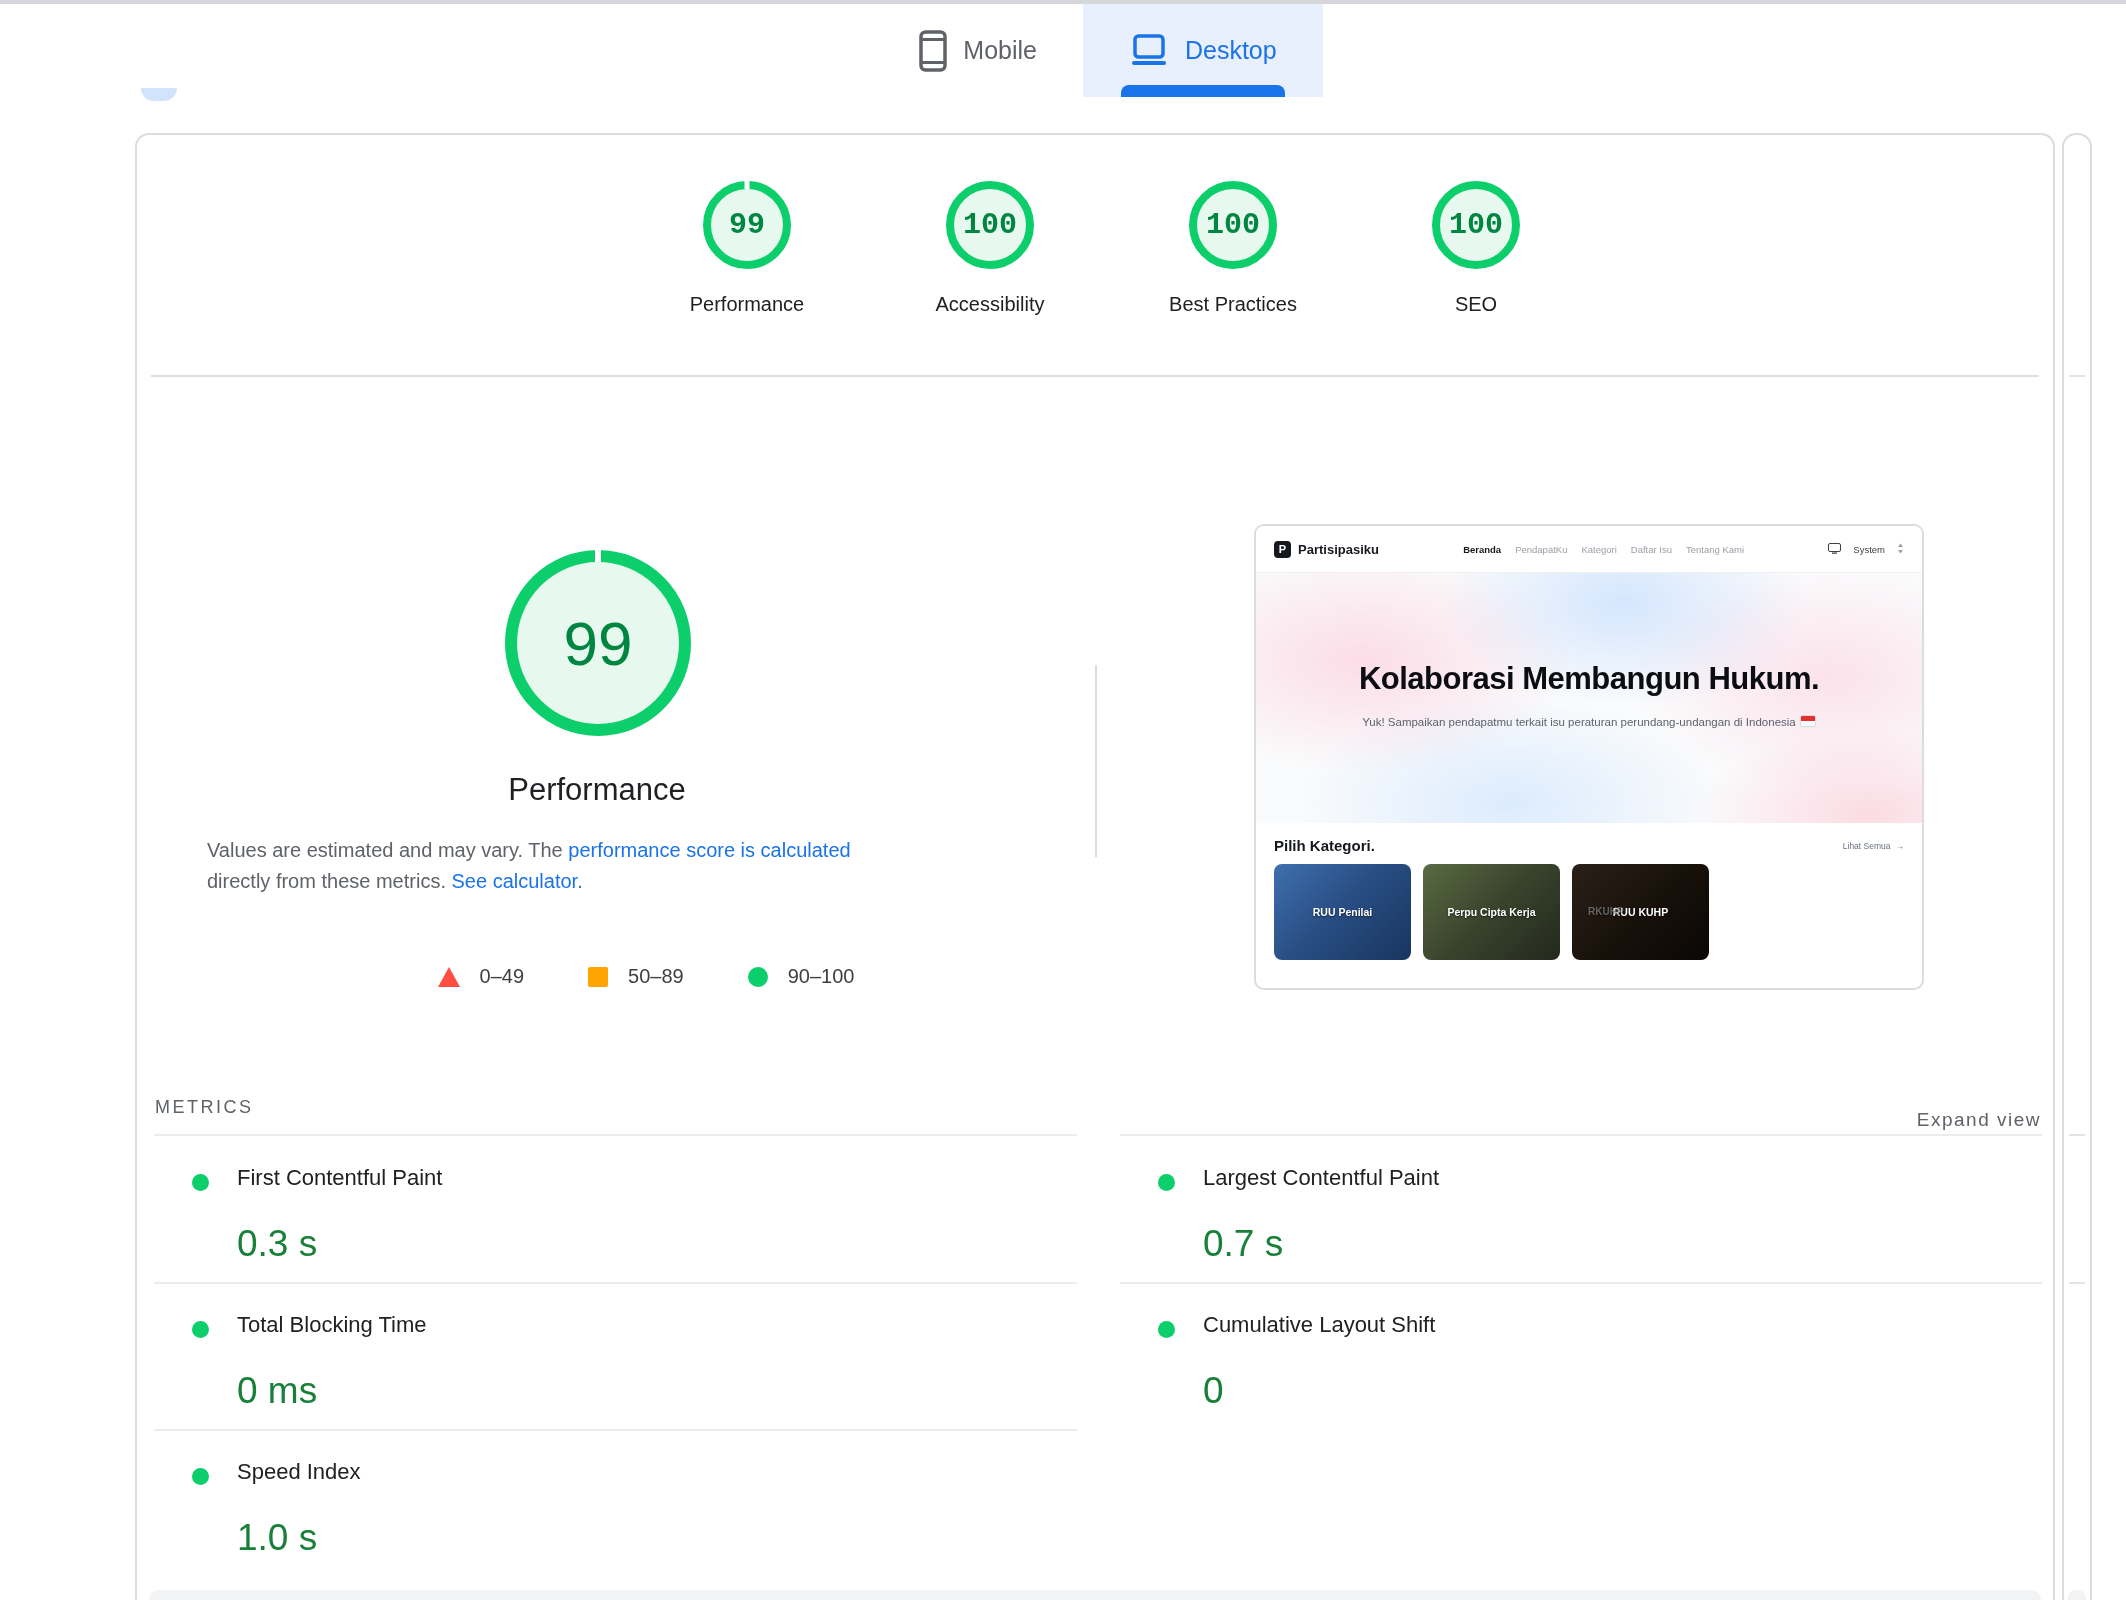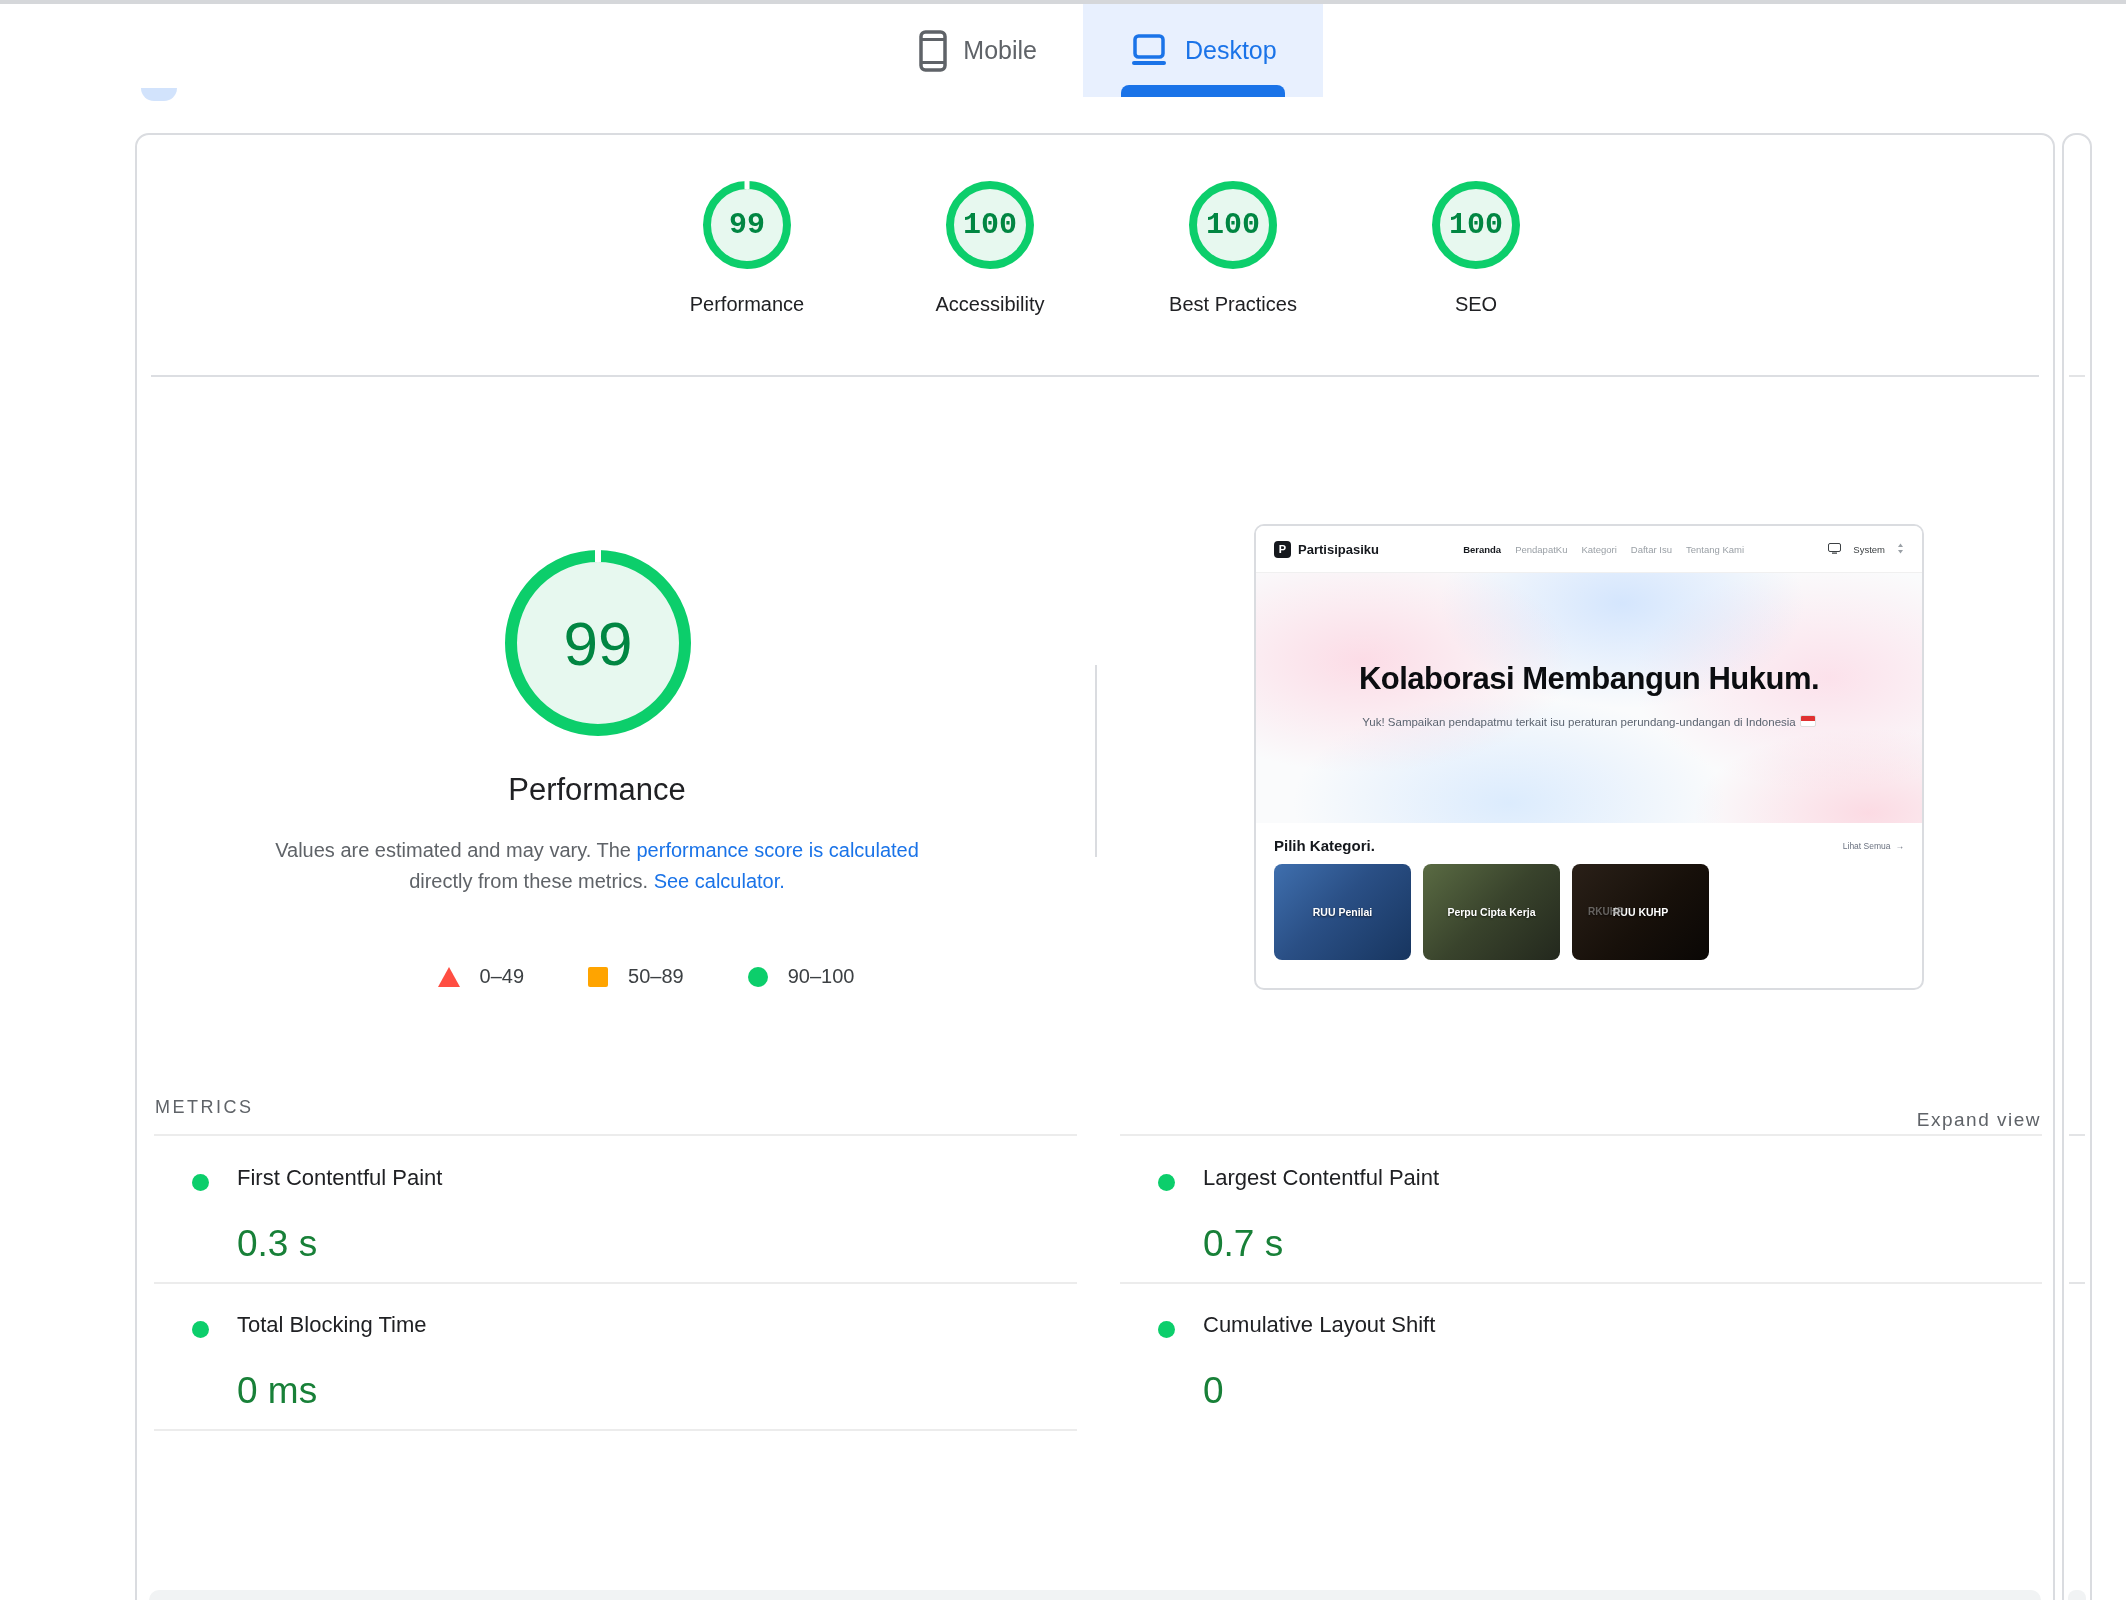--- a/index.html
+++ b/index.html
@@ -38,21 +38,21 @@
   .divider-top{position:absolute;left:14px;right:14px;top:240px;height:2px;background:#dcdee2;}
 
   
   .gauge{position:absolute;left:368px;top:415px;width:186px;height:186px;border-radius:50%;
          border:12px solid #0cce6b;background:#e7f8ef;box-sizing:border-box;
          display:flex;align-items:center;justify-content:center;position:absolute;}
   .gauge .notch{position:absolute;top:-13px;left:50%;transform:translateX(-50%);width:6px;height:13px;background:#fff;}
   .gauge-value{font-size:62px;color:#018642;}
   .gauge-title{position:absolute;left:0;top:637px;width:920px;text-align:center;font-size:31px;color:#202124;}
 
-  .desc{position:absolute;left:70px;top:700px;width:780px;text-align:center;font-size:20px;line-height:31px;color:#5f6368;}
+  .desc{position:absolute;left:70px;top:700px;width:780px;font-size:20px;line-height:31px;color:#5f6368;}
   .desc a{color:#1a73e8;text-decoration:none;cursor:pointer;}
 
   .legend{position:absolute;left:0;top:830px;width:930px;display:flex;justify-content:center;gap:64px;align-items:center;margin-left:44px;}
   .legend-item{display:flex;align-items:center;gap:20px;font-size:20px;color:#3c4043;}
   .lg-fail{width:0;height:0;border-left:11px solid transparent;border-right:11px solid transparent;border-bottom:20px solid #ff4e42;}
   .lg-avg{width:20px;height:20px;background:#ffa400;border-radius:2px;}
   .lg-pass{width:20px;height:20px;background:#0cce6b;border-radius:50%;}
 
   .vert-divider{position:absolute;left:958px;top:530px;width:2px;height:192px;background:#dadce0;}
 
@@ -289,20 +289,27 @@
       </div>
     <div class="m-value">0.3 s</div>
   </div>
   <div class="metric coll row2">
     <div class="m-head">
         <span class="m-dot"></span>
       <span class="m-name">Total Blocking Time</span>
       </div>
     <div class="m-value">0 ms</div>
   </div>
+  <div class="metric coll row3">
+    <div class="m-head">
+        <span class="m-dot"></span>
+      <span class="m-name">Speed Index</span>
+      </div>
+    <div class="m-value">1.0 s</div>
+  </div>
   <div class="metric colr row1">
     <div class="m-head">
         <span class="m-dot"></span>
       <span class="m-name">Largest Contentful Paint</span>
       </div>
     <div class="m-value">0.7 s</div>
   </div>
   <div class="metric colr row2">
     <div class="m-head">
         <span class="m-dot"></span>

